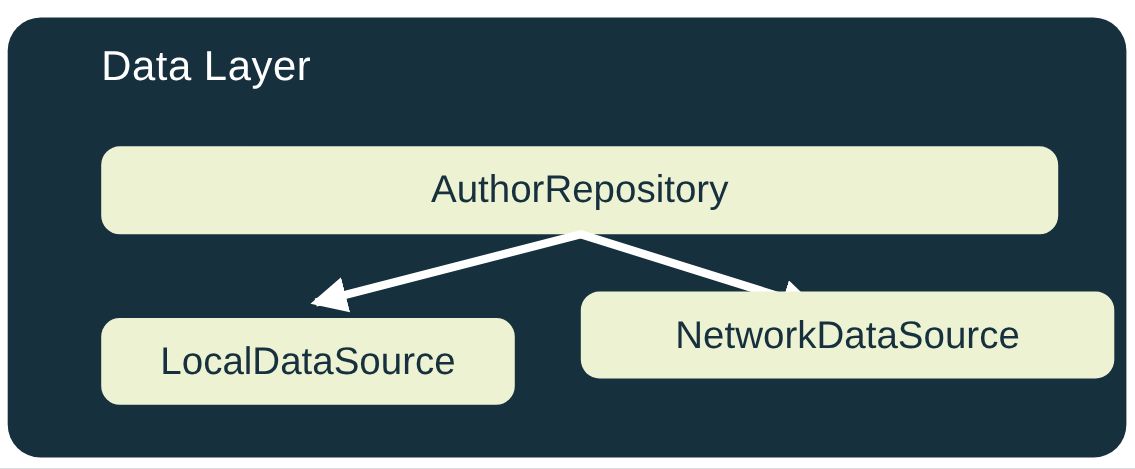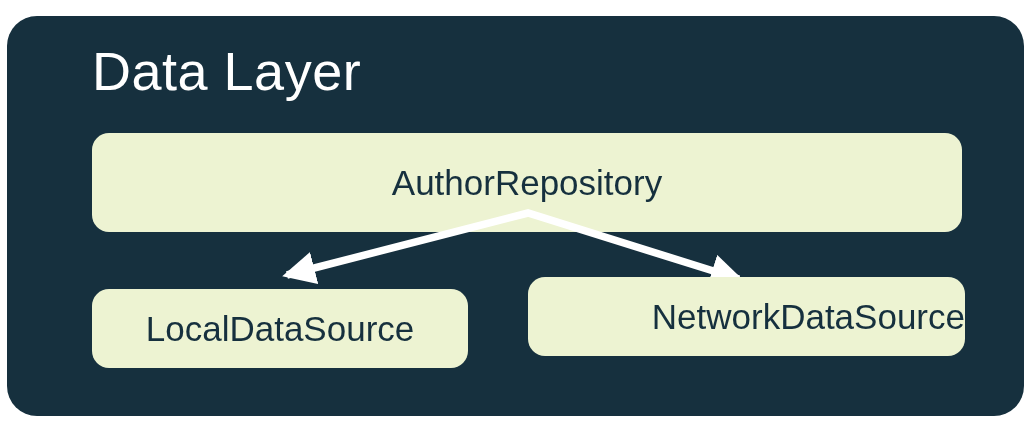--- a/index.html
+++ b/index.html
@@ -28,41 +28,41 @@
     top: 16px;
     width: 1017px;
     height: 400px;
     background: var(--container-bg);
     border-radius: 30px;
   }
   .title {
     position: absolute;
     left: 92px;
     top: 40px;
-    font-size: 54px;
+    font-size: 38px;
     font-weight: 400;
     letter-spacing: 0.5px;
     color: var(--title-text);
     white-space: nowrap;
   }
   .node {
     position: absolute;
     background: var(--node-bg);
     border-radius: 17px;
     display: flex;
     align-items: center;
     justify-content: center;
     font-size: 35px;
     font-weight: 400;
     color: var(--node-text);
     white-space: nowrap;
   }
-  .node-repository { left: 92px;  top: 133px; width: 870px; height: 99px; }
+  .node-repository { left: 92px;  top: 133px; width: 870px; height: 80px; }
   .node-local      { left: 92px;  top: 289px; width: 376px; height: 79px; }
-  .node-network    { left: 528px; top: 277px; width: 437px; height: 79px; justify-content: flex-end; }
+  .node-network    { left: 528px; top: 265px; width: 485px; height: 79px; }
   .arrows {
     position: absolute;
     left: 0; top: 0;
     width: 1032px;
     height: 426px;
     pointer-events: none;
   }
   .arrows polyline {
     fill: none;
     stroke: var(--arrow);

